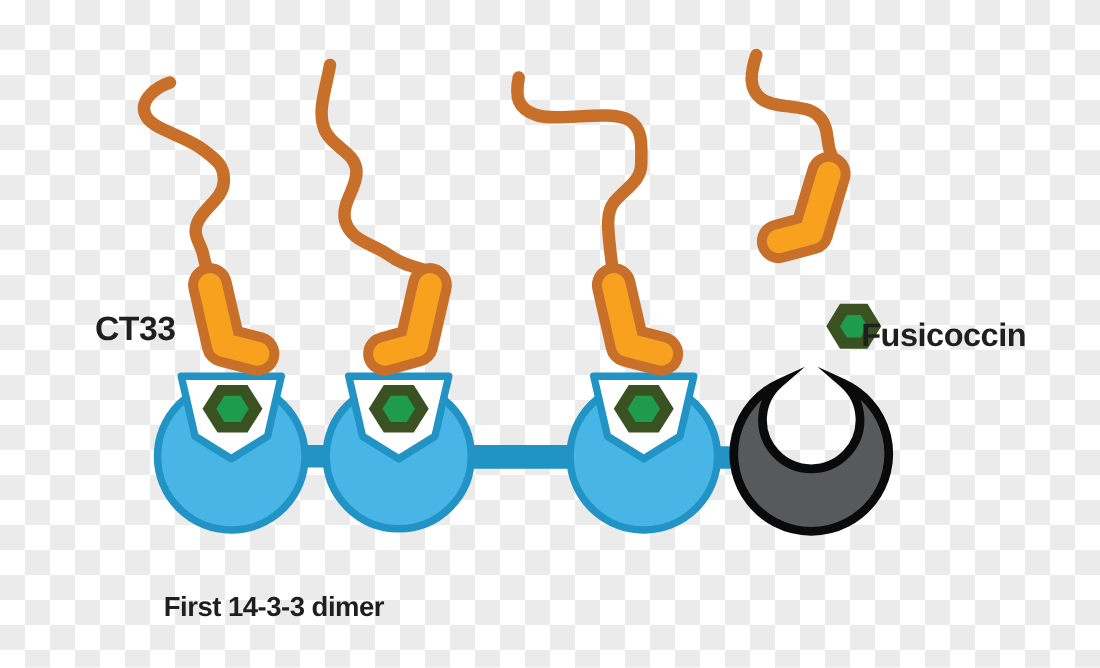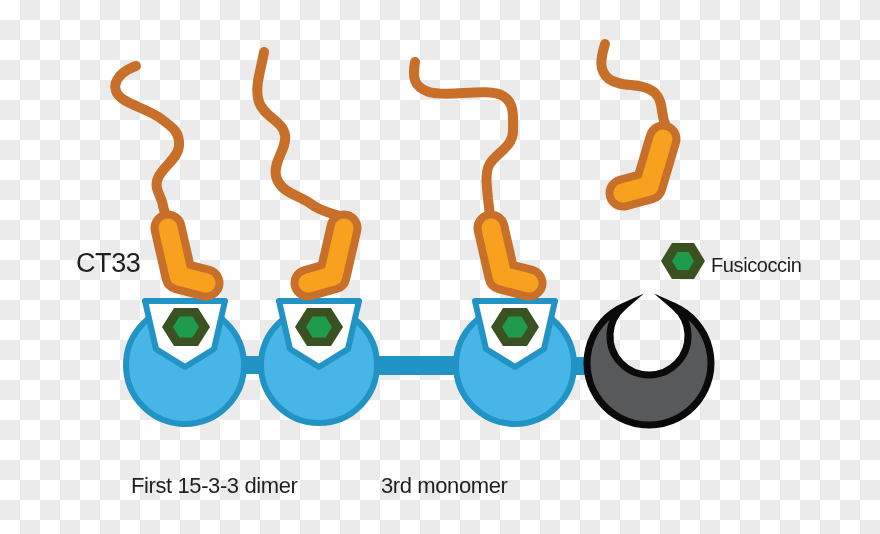--- a/index.html
+++ b/index.html
@@ -5,31 +5,32 @@
   html,body{margin:0;padding:0;}
   .stage{
     position:relative;
     width:880px;height:534px;
     overflow:hidden;
     
     background-color:#fff;
     background-image:conic-gradient(#ebebeb 0 25%, #ffffff 0 50%, #ebebeb 0 75%, #ffffff 0);
     background-size:40px 40px;
     font-family:"Liberation Sans", sans-serif;
+    font-weight:bold;
   }
   .stage svg{position:absolute;left:0;top:0;}
   .lbl{
     position:absolute;
     color:#1f1f1f;
     letter-spacing:-0.4px;
     line-height:1.15;
     white-space:nowrap;
   }
   .lbl-ct33{left:76px;top:248px;font-size:27px;}
-  .lbl-fusicoccin{left:711px;top:254px;font-size:20px;}
+  .lbl-fusicoccin{left:689px;top:254px;font-size:26px;}
   .lbl-caption{top:473px;font-size:22px;}
   .lbl-first{left:131px;}
   .lbl-third{left:381px;}
   .lbl-fourth{left:508px;}
 </style>
 </head>
 <body>
 
 <div class="stage">
 
@@ -86,15 +87,14 @@
       <path d="M 344 228 L 333 276 L 308 283"></path>
       <path d="M 491 228 L 502 276 L 529 283"></path>
       <path d="M 663 139 L 649 186 L 623 193"></path>
     </g>
 
     <path stroke-width="7" stroke-miterlimit="8" d="M 623.5 306.5 A 62 62 0 1 0 674.5 306.5 A 39 39 0 1 1 623.5 306.5 Z" fill="#58595B" stroke="#0A0A0A"></path>
   </svg>
 
   <div class="lbl lbl-ct33">CT33</div>
   <div class="lbl lbl-fusicoccin">Fusicoccin</div>
-  <div class="lbl lbl-caption lbl-first">First 15-3-3 dimer</div>
-  <div class="lbl lbl-caption lbl-third">3rd monomer</div>
+  <div class="lbl lbl-caption lbl-first">First 14-3-3 dimer</div>
 </div>
 
 </body></html>

